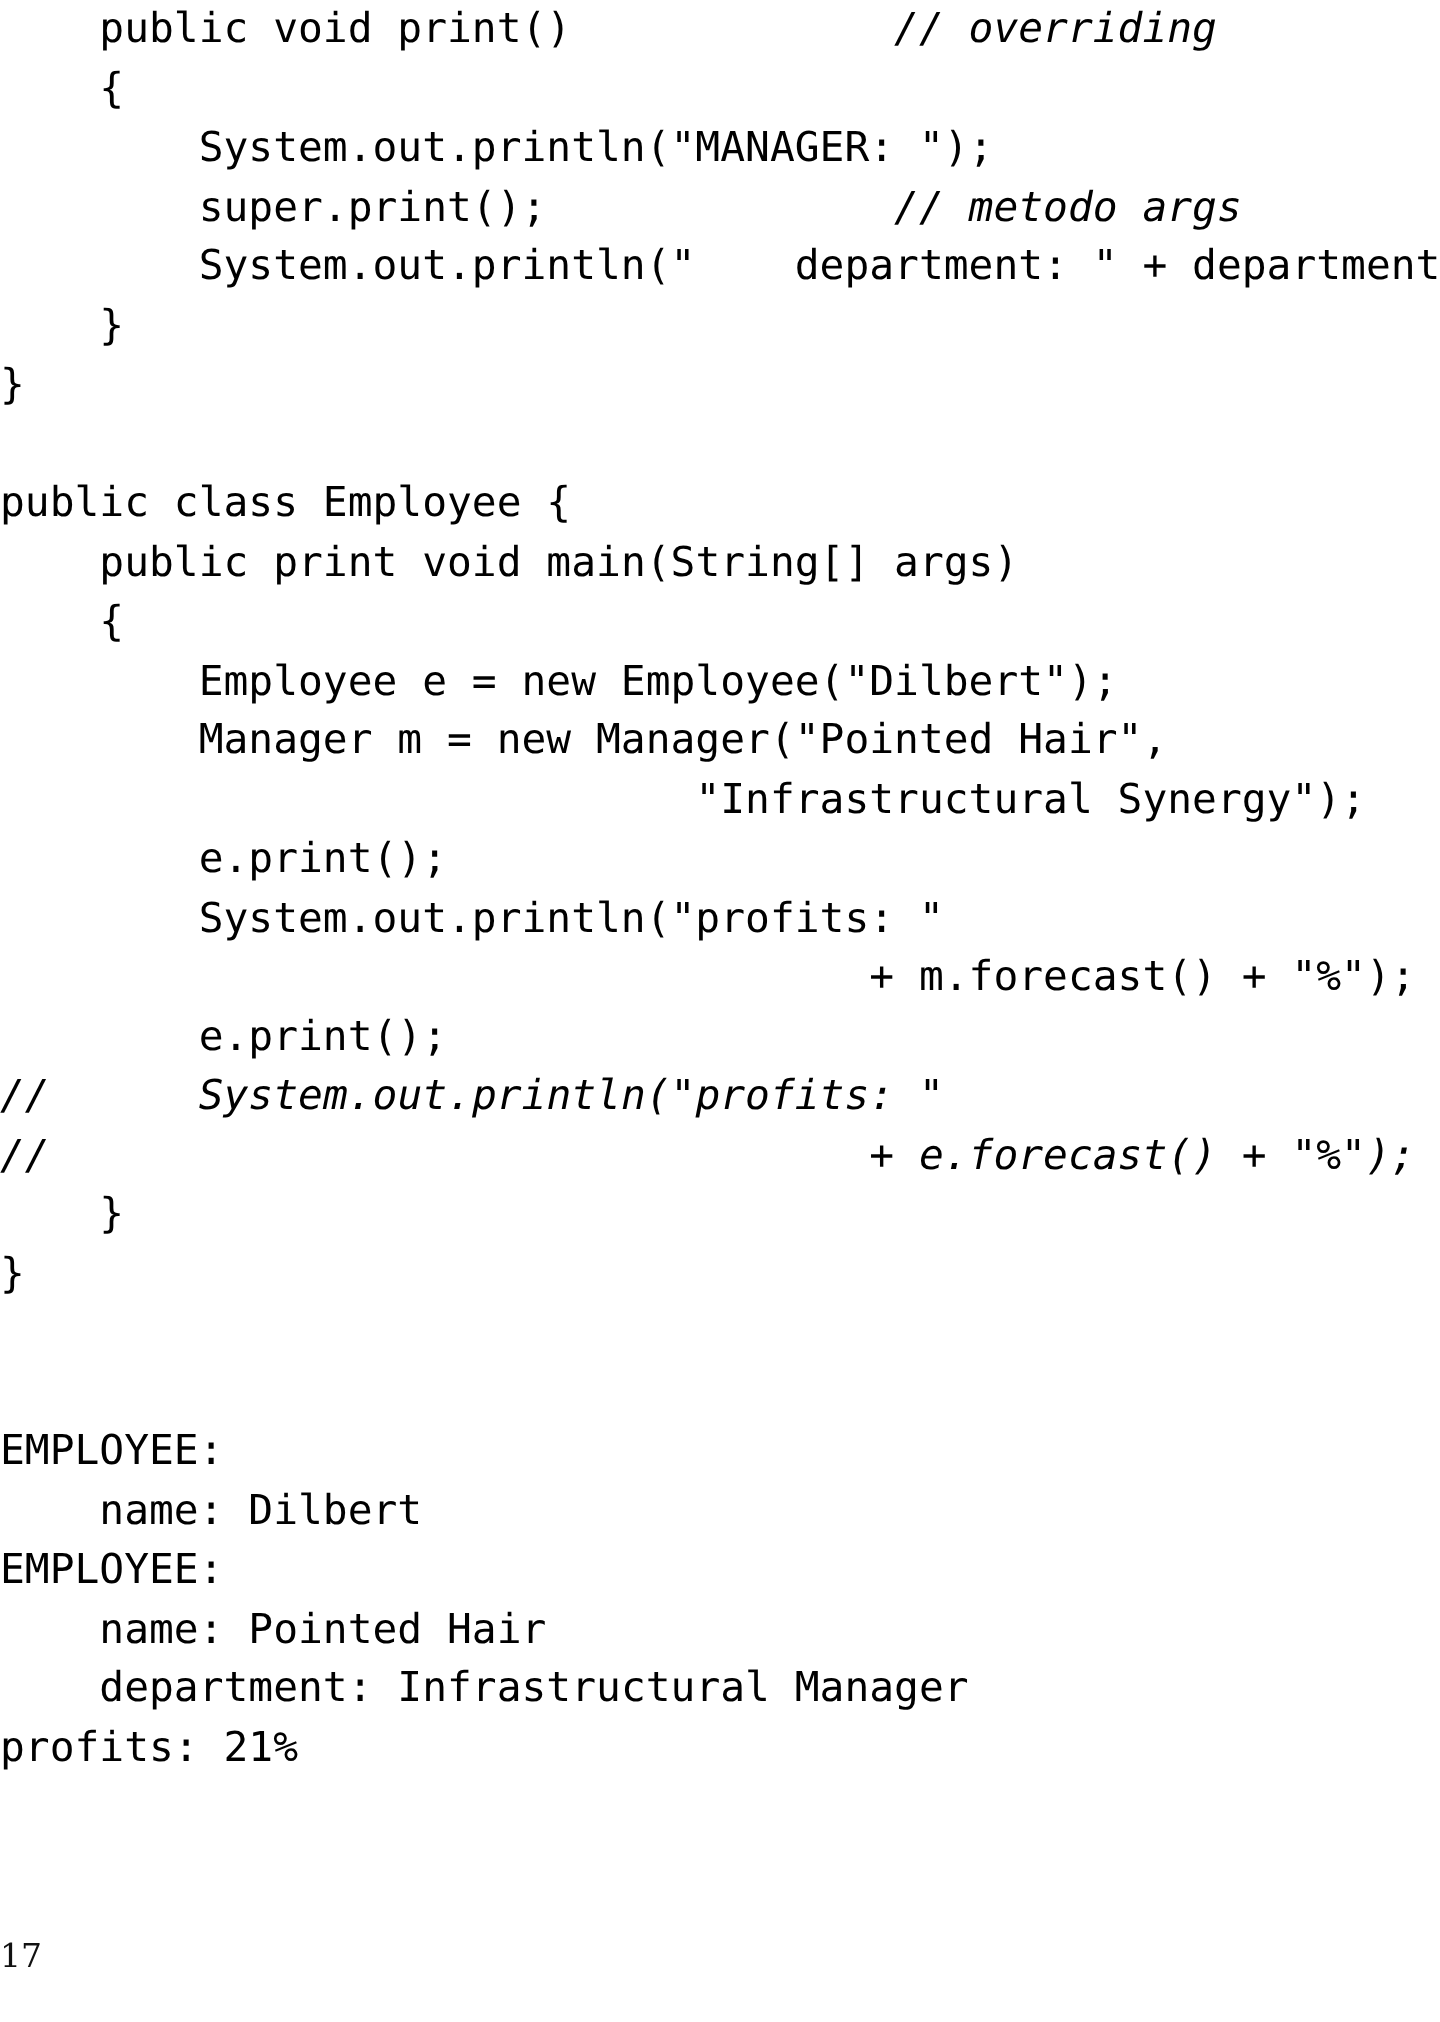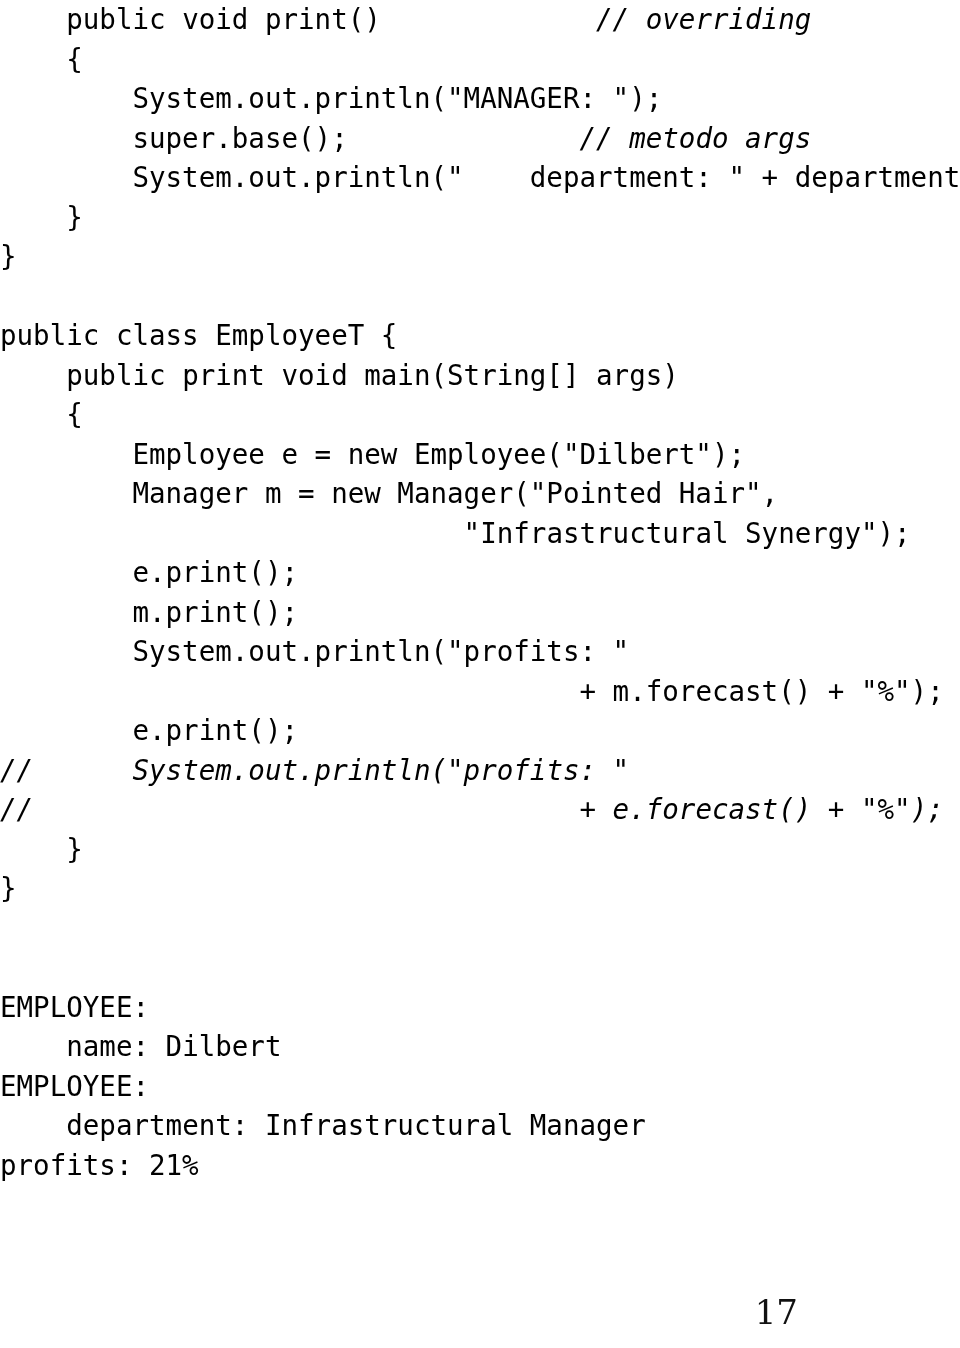--- a/index.html
+++ b/index.html
@@ -52,59 +52,59 @@
     font-style: italic;
     font-family: "DejaVu Sans Mono", "Liberation Mono", monospace;
   }
 
   
   #folio {
     position: absolute;
     left: 0;
     top: 1292px;
     width: 798px;
-    text-align: right;
+    text-align: left;
     font-family: "DejaVu Serif", "Liberation Serif", serif;
-    font-size: 34px;
+    font-size: 22px;
     color: #111111;
   }
 </style>
 </head>
 <body>
 
 <div id="page">
 
   <div class="listing" id="listing">
       <div class="line">    <span>public void print()</span>             <span class="cmt">// overriding</span></div>
       <div class="line">    <span>{</span></div>
       <div class="line">        <span>System.out.println("MANAGER: ");</span></div>
-      <div class="line">        <span>super.base();</span>              <span class="cmt">// metodo args</span></div>
+      <div class="line">        <span>super.print();</span>              <span class="cmt">// metodo args</span></div>
       <div class="line">        <span>System.out.println("    department: " + department);</span></div>
       <div class="line">    <span>}</span></div>
       <div class="line"><span>}</span></div>
       <div class="line blank">&nbsp;</div>
-      <div class="line"><span>public class EmployeeT {</span></div>
+      <div class="line"><span>public class Employee {</span></div>
       <div class="line">    <span>public print void main(String[] args)</span></div>
       <div class="line">    <span>{</span></div>
       <div class="line">        <span>Employee e = new Employee("Dilbert");</span></div>
       <div class="line">        <span>Manager m = new Manager("Pointed Hair",</span></div>
       <div class="line">                            <span>"Infrastructural Synergy");</span></div>
       <div class="line">        <span>e.print();</span></div>
-      <div class="line">        <span>m.print();</span></div>
       <div class="line">        <span>System.out.println("profits: "</span></div>
       <div class="line">                                   <span>+ m.forecast() + "%");</span></div>
       <div class="line">        <span>e.print();</span></div>
       <div class="line"><span class="cmt">//</span>      <span class="cmt">System.out.println("profits: "</span></div>
       <div class="line"><span class="cmt">//</span>                                 <span class="cmt">+ e.forecast() + "%");</span></div>
       <div class="line">    <span>}</span></div>
       <div class="line"><span>}</span></div>
       <div class="line blank">&nbsp;</div>
       <div class="line blank">&nbsp;</div>
       <div class="line"><span>EMPLOYEE:</span></div>
       <div class="line">    <span>name: Dilbert</span></div>
       <div class="line"><span>EMPLOYEE:</span></div>
+      <div class="line">    <span>name: Pointed Hair</span></div>
       <div class="line">    <span>department: Infrastructural Manager</span></div>
       <div class="line"><span>profits: 21%</span></div>
     </div>
 
   <div id="folio">17</div>
 
 </div>
 
 </body></html>

